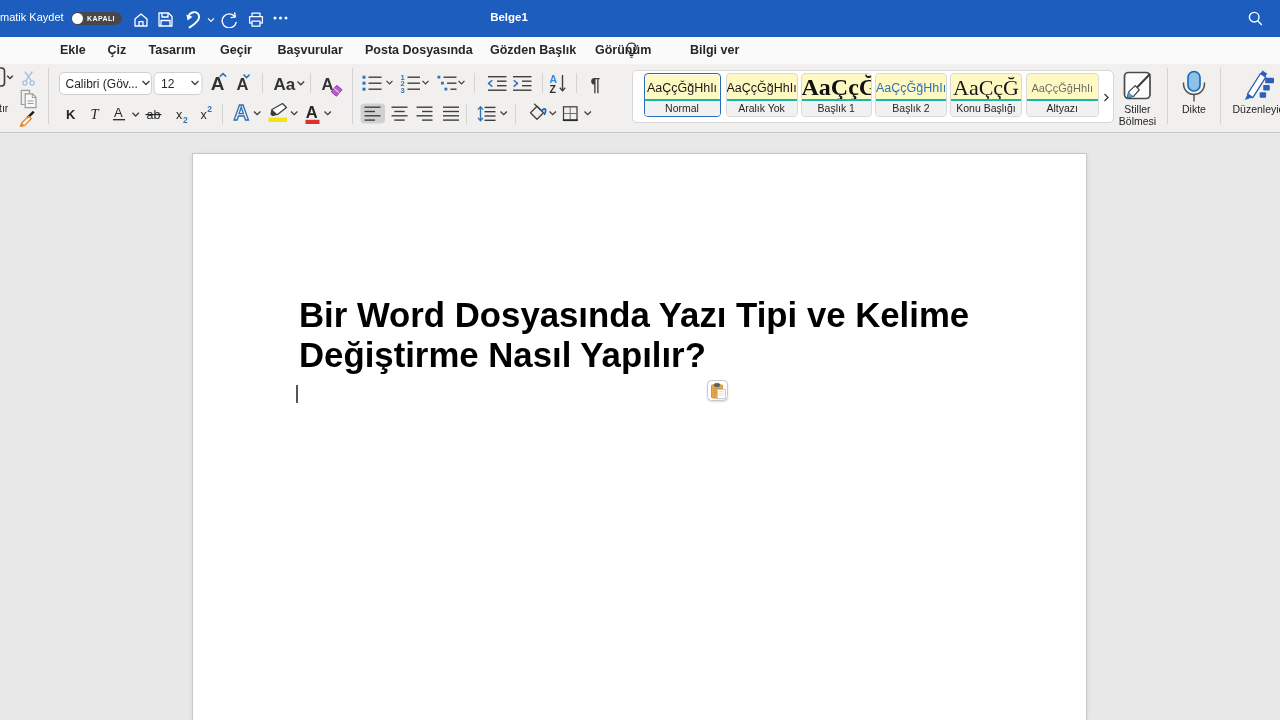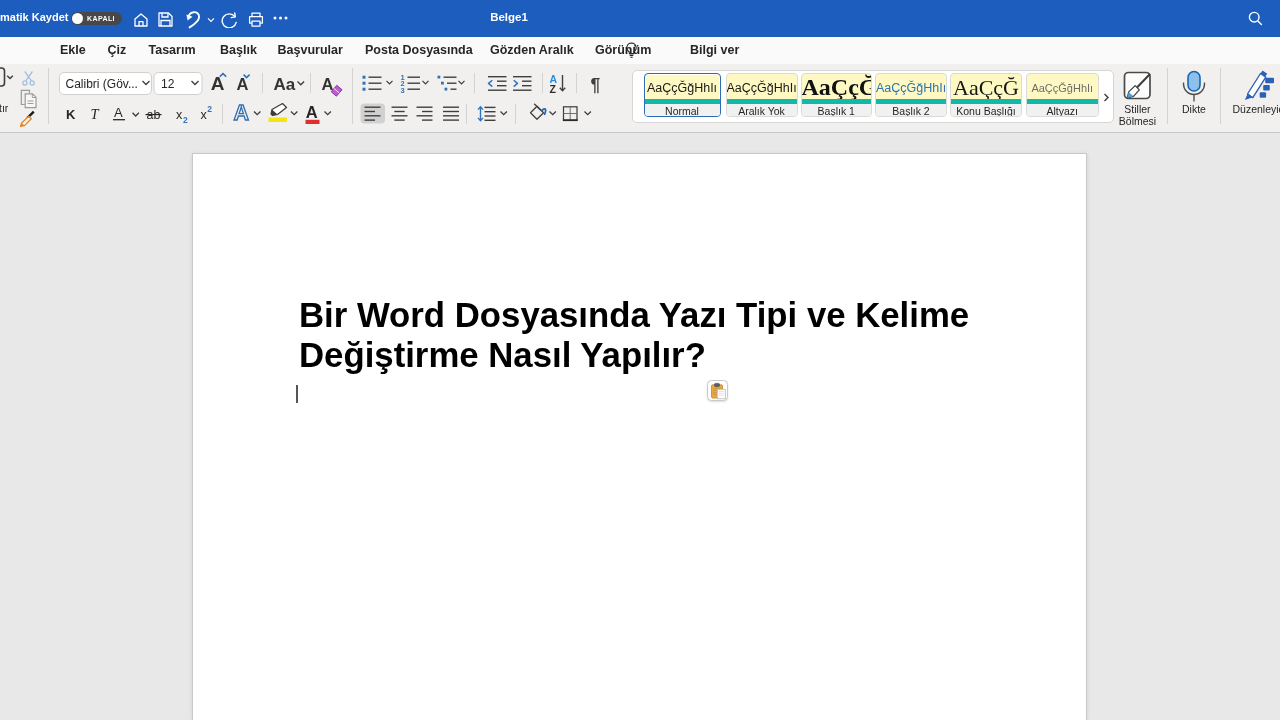--- a/index.html
+++ b/index.html
@@ -1,30 +1,30 @@
 <!DOCTYPE html>
 <html><head><meta charset="utf-8">
 <style>
 *{margin:0;padding:0;box-sizing:border-box}
 html,body{width:1280px;height:720px;overflow:hidden;font-family:"Liberation Sans",sans-serif;background:#e9e9e9;}
 .titlebar{position:absolute;left:0;top:0;width:1280px;height:37px;background:#1c5dbe;}
-.tb-text{position:absolute;left:0;top:11px;font-size:11px;font-weight:700;color:#fff;}
+.tb-text{position:absolute;left:0;top:11px;font-size:11px;font-weight:400;color:#fff;}
 .toggle{position:absolute;left:71px;top:12px;width:51px;height:13px;background:#48484a;border-radius:7px;}
 .toggle .knob{position:absolute;left:1px;top:1px;width:11px;height:11px;border-radius:50%;background:#fff;}
 .toggle .lbl{position:absolute;left:16px;top:3px;font-size:7px;font-weight:700;letter-spacing:.4px;color:#fff;}
 .tb-icon{position:absolute;top:12px;}
 .doc-title{position:absolute;left:0;top:11px;width:1018px;text-align:center;font-size:11.5px;font-weight:700;color:#fff;}
 .menubar{position:absolute;left:0;top:37px;width:1280px;height:27px;background:#fafafa;}
 .menu-item{position:absolute;top:6px;font-size:12.5px;font-weight:700;color:#262626;padding-left:40px;}
 .mbtn{position:absolute;top:3px;height:34px;border:1px solid #d8d7d7;border-radius:5px;background:#fdfdfd;color:#1c4c94;font-size:11.5px;font-weight:700;line-height:19px;margin-top:45px;}
 .ribbon{position:absolute;left:0;top:64px;width:1280px;height:69px;background:#f1f0ef;border-bottom:1px solid #c9c8c8;}
 .styles-box{position:absolute;left:632px;top:5.5px;width:482px;height:53.5px;background:#fff;border:1px solid #d7d6d6;border-radius:5px;}
 .scell{position:absolute;top:8.5px;height:44px;border:1px solid #dadada;border-radius:4px;background:#fef9c3;overflow:hidden;}
 .scell .prev{position:absolute;left:0;top:0;width:100%;height:27px;text-align:center;white-space:nowrap;}
-.scell .lab{position:absolute;left:0;bottom:0;width:100%;height:17px;background:#f2f1f1;border-top:5px solid #14b8a6;text-align:center;font-size:10.5px;color:#262626;line-height:15px;}
+.scell .lab{position:absolute;left:0;bottom:0;width:100%;height:17px;background:#f2f1f1;border-top:2px solid #14b8a6;text-align:center;font-size:10.5px;color:#262626;line-height:15px;}
 .content{position:absolute;left:0;top:134px;width:1280px;height:586px;background:#e9e8e8;padding-left:44px;}
 .page{position:absolute;left:192px;top:19px;width:895px;height:567px;background:#fff;border:1px solid #c8c8c8;border-bottom:none;box-shadow:0 1px 4px rgba(0,0,0,0.10);}
 .heading{position:absolute;left:299px;top:161px;width:700px;font-size:34.75px;line-height:40px;font-weight:700;color:#000;}
 </style></head>
 <body>
 <div class="titlebar">
   <div class="tb-text">matik Kaydet</div>
   <div class="toggle">
       <div class="knob"></div>
       <div class="lbl">KAPALI</div>
@@ -58,24 +58,24 @@
   <div class="doc-title">Belge1</div>
   <svg class="tb-icon" style="left:1248px;top:11px" width="15" height="15" viewBox="0 0 15 15" fill="none" stroke="#fff" stroke-width="1.4">
       <circle cx="6.2" cy="6.2" r="4.8"></circle>
       <path d="M9.9 9.9 L13.4 13.4" stroke-linecap="round"></path>
     </svg>
 </div>
 <div class="menubar">
   <div class="menu-item" style="left:20px">Ekle</div>
   <div class="menu-item" style="left:67.5px">Çiz</div>
   <div class="menu-item" style="left:108.5px">Tasarım</div>
-  <div class="menu-item" style="left:180px">Başlık</div>
+  <div class="menu-item" style="left:180px">Geçir</div>
   <div class="menu-item" style="left:237.5px">Başvurular</div>
   <div class="menu-item" style="left:325px">Posta Dosyasında</div>
-  <div class="menu-item" style="left:450px">Gözden Aralık</div>
+  <div class="menu-item" style="left:450px">Gözden Başlık</div>
   <div class="menu-item" style="left:555px">Görünüm</div>
   <svg style="position:absolute;left:625px;top:5px" width="13" height="17" viewBox="0 0 13 17" fill="none" stroke="#262626" stroke-width="1.1">
       <path d="M6.5 1 A4.7 4.7 0 0 1 8.9 9.7 L8.6 11.6 H4.4 L4.1 9.7 A4.7 4.7 0 0 1 6.5 1 Z"></path>
       <path d="M4.7 13.4 H8.3 M5.3 15.2 H7.7"></path>
     </svg>
   <div class="menu-item" style="left:650px">Bilgi ver</div>
   <div class="mbtn" style="left:1138px;width:66px;">
     <svg style="position:absolute;left:8px;top:3.5px" width="14" height="13" viewBox="0 0 14 13" fill="none" stroke="#1c4c94" stroke-width="1.25">
         <path d="M4.6 4.8 H2.2 V12 H10.8 V8.6" stroke-linejoin="round"></path>
         <path d="M5.4 8.8 C5.6 5.6 8 3.6 11.2 3.6 M11.2 3.6 L8.8 1.2 M11.2 3.6 L8.8 6" stroke-linecap="round" stroke-linejoin="round"></path>

